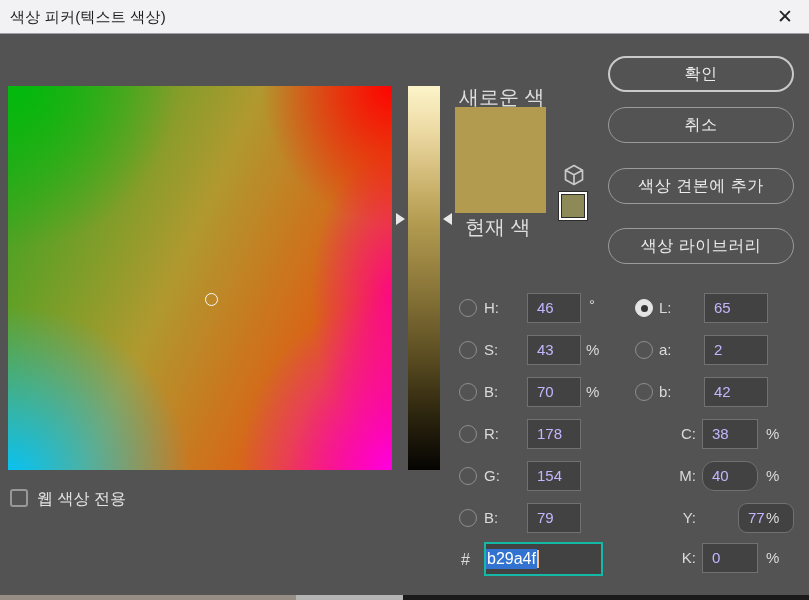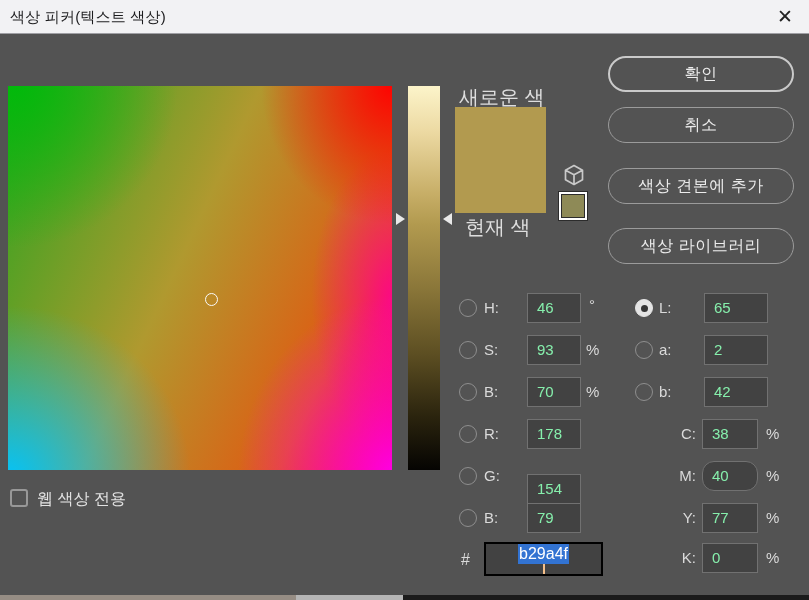--- a/index.html
+++ b/index.html
@@ -72,31 +72,31 @@
   .radio{
     position:absolute;width:18px;height:18px;border-radius:50%;
     border:1px solid #8e8e8e;box-sizing:border-box;cursor:pointer;background:transparent;
   }
   .radio.selected{background:#e4e4e4;border-color:#e4e4e4;display:flex;align-items:center;justify-content:center;}
   .radio.selected::after{content:"";width:7px;height:7px;border-radius:50%;background:#353535;}
   .f-label{position:absolute;font-size:15px;color:#dadada;line-height:30px;height:30px;}
   .f-label.r{width:34px;text-align:right;}
   .num-input{
     position:absolute;height:30px;background:#424242;border:1px solid #717171;
-    box-sizing:border-box;color:#86efac;font-size:15px;line-height:28px;
+    box-sizing:border-box;color:#c4b5fd;font-size:15px;line-height:28px;
     padding-left:9px;cursor:text;
   }
   .w54{width:54px;} .w64{width:64px;} .w56{width:56px;}
   .unit{position:absolute;font-size:15px;color:#dadada;line-height:30px;}
   
   .hex-prefix{position:absolute;left:461px;top:543px;font-size:16px;color:#dadada;line-height:33px;}
   .hex-input{
     position:absolute;left:484px;top:542px;width:119px;height:34px;
-    background:#424242;border:2px solid #000000;box-sizing:border-box;
-    display:flex;align-items:center;padding-left:0;cursor:text;flex-direction:column;
+    background:#424242;border:2px solid #14b8a6;box-sizing:border-box;
+    display:flex;align-items:center;padding-left:0;cursor:text;
   }
   .hex-sel{background:#3273d2;color:#ffffff;font-size:16px;padding:1px 1px;}
   .caret{display:inline-block;width:2px;height:18px;background:#f5c08a;margin-left:0px;}
   
   .checkbox{
     position:absolute;left:10px;top:489px;width:18px;height:18px;
     border:2px solid #989898;border-radius:3px;box-sizing:border-box;cursor:pointer;
   }
   .cb-label{position:absolute;left:37px;top:489px;font-size:16px;color:#e2e2e2;}
   
@@ -146,35 +146,35 @@
   <button class="pill" style="top:168px;">색상 견본에 추가</button>
   <button class="pill" style="top:228px;">색상 라이브러리</button>
 
   <div class="radio" style="left:459px;top:299px;"></div>
   <div class="f-label" style="left:484px;top:293px;">H:</div>
   <div class="num-input w54" style="left:527px;top:293px;">46</div>
   <div class="unit" style="left:589px;top:290px;">°</div>
 
   <div class="radio" style="left:459px;top:341px;"></div>
   <div class="f-label" style="left:484px;top:335px;">S:</div>
-  <div class="num-input w54" style="left:527px;top:335px;">93</div>
+  <div class="num-input w54" style="left:527px;top:335px;">43</div>
   <div class="unit" style="left:586px;top:335px;">%</div>
 
   <div class="radio" style="left:459px;top:383px;"></div>
   <div class="f-label" style="left:484px;top:377px;">B:</div>
   <div class="num-input w54" style="left:527px;top:377px;">70</div>
   <div class="unit" style="left:586px;top:377px;">%</div>
 
   <div class="radio" style="left:459px;top:425px;"></div>
   <div class="f-label" style="left:484px;top:419px;">R:</div>
   <div class="num-input w54" style="left:527px;top:419px;">178</div>
 
   <div class="radio" style="left:459px;top:467px;"></div>
   <div class="f-label" style="left:484px;top:461px;">G:</div>
-  <div class="num-input w54" style="left:527px;top:461px;margin-top:13px;">154</div>
+  <div class="num-input w54" style="left:527px;top:461px;">154</div>
 
   <div class="radio" style="left:459px;top:509px;"></div>
   <div class="f-label" style="left:484px;top:503px;">B:</div>
   <div class="num-input w54" style="left:527px;top:503px;">79</div>
 
   <div class="hex-prefix">#</div>
   <div class="hex-input">
     <span class="hex-sel">b29a4f</span>
       <span class="caret"></span>
   </div>
@@ -193,21 +193,21 @@
 
   <div class="f-label r" style="left:662px;top:419px;">C:</div>
   <div class="num-input w56" style="left:702px;top:419px;">38</div>
   <div class="unit" style="left:766px;top:419px;">%</div>
 
   <div class="f-label r" style="left:662px;top:461px;">M:</div>
   <div class="num-input w56" style="left:702px;top:461px;border-radius:12px;">40</div>
   <div class="unit" style="left:766px;top:461px;">%</div>
 
   <div class="f-label r" style="left:662px;top:503px;">Y:</div>
-  <div class="num-input w56" style="left:702px;top:503px;">77</div>
+  <div class="num-input w56" style="left:738px;top:503px;border-radius:9px;">77</div>
   <div class="unit" style="left:766px;top:503px;">%</div>
 
   <div class="f-label r" style="left:662px;top:543px;">K:</div>
   <div class="num-input w56" style="left:702px;top:543px;">0</div>
   <div class="unit" style="left:766px;top:543px;">%</div>
 
   <div class="checkbox"></div>
   <div class="cb-label">웹 색상 전용</div>
 
   <div class="strip strip1"></div>

